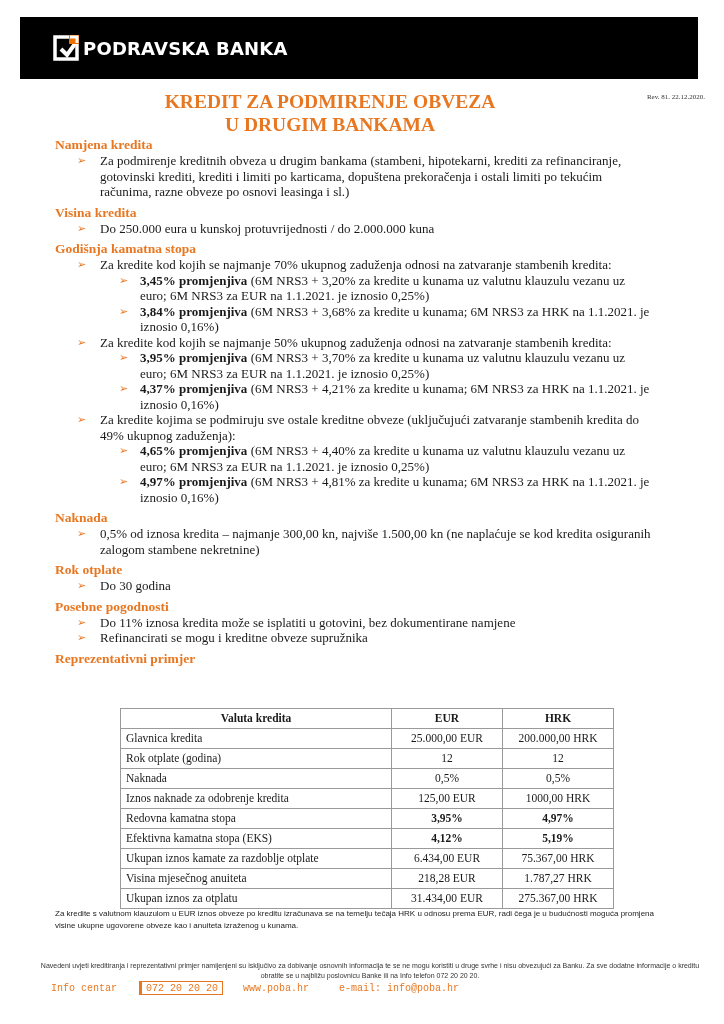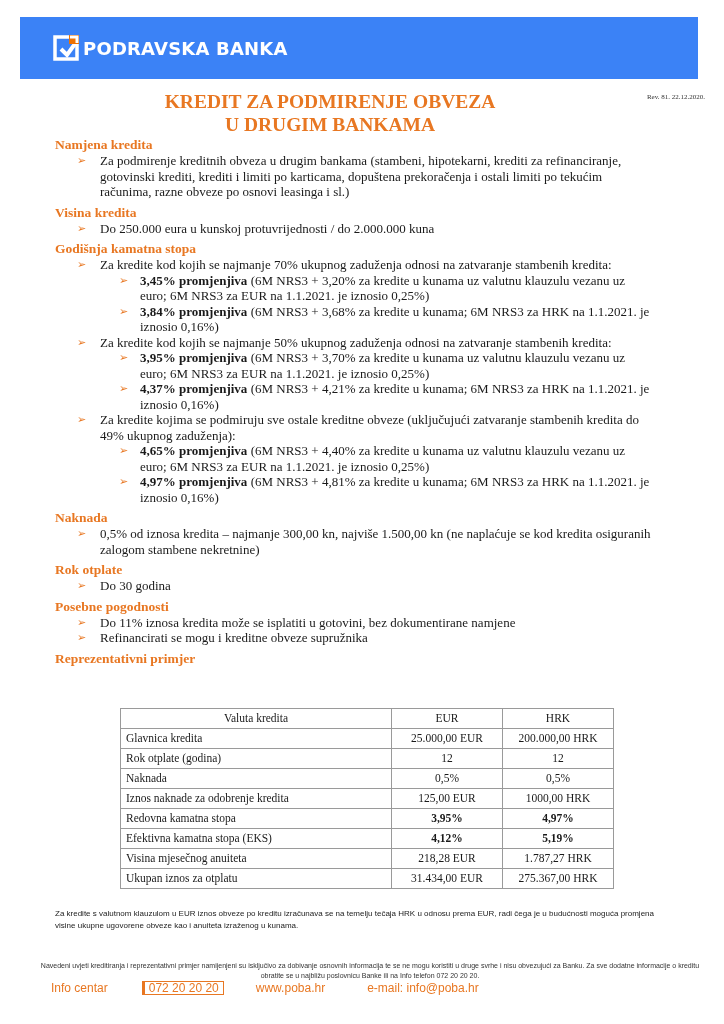--- a/index.html
+++ b/index.html
@@ -1,41 +1,41 @@
 <!DOCTYPE html>
 <html><head>
 <meta charset="utf-8">
 <style>
   html, body { margin: 0; padding: 0; background: #ffffff; }
   body { width: 724px; height: 1024px; position: relative; overflow: hidden;
          font-family: "Liberation Serif", "DejaVu Serif", serif; color: #1a1a1a; }
-  .header-bar { position: absolute; left: 20px; top: 17px; width: 678px; height: 62px; background: #3b82f6; }
+  .header-bar { position: absolute; left: 20px; top: 17px; width: 678px; height: 62px; background: #000000; }
   .logo { position: absolute; left: 33px; top: 16px; height: 30px; display: flex; align-items: center; }
   .logo-mark { width: 26px; height: 26px; position: relative; }
   .logo-text { font-family: "DejaVu Sans", sans-serif; font-weight: bold; color: #fff; font-size: 18px; margin-left: 4px; letter-spacing: 0.2px; }
   .rev { position: absolute; right: 19px; top: 93px; font-size: 7px; color: #333; }
   .title { position: absolute; left: 145px; top: 90px; width: 370px; text-align: center;
            font-family: "Liberation Serif", serif; font-weight: bold; color: #e87722; font-size: 19.5px; line-height: 23px; }
   .content { position: absolute; left: 55px; top: 137px; width: 600px; }
   .sec-head { color: #e87722; font-weight: bold; font-size: 13.5px; line-height: 16px; margin: 0; }
   .sec { margin-bottom: 5px; }
   .item { position: relative; padding-left: 45px; font-size: 13px; line-height: 15.5px; }
   .item .arrow { position: absolute; left: 22px; top: 0; color: #e87722; font-size: 11px; }
   .sub { position: relative; padding-left: 85px; font-size: 13px; line-height: 15.5px; }
   .sub .arrow { position: absolute; left: 64px; top: 0; color: #e87722; font-size: 11px; }
   .sub b { font-weight: bold; }
   table.rep { position: absolute; left: 120px; top: 708px; border-collapse: collapse; font-size: 11.5px; }
   table.rep td, table.rep th { border: 1px solid #9a9a9a; padding: 1px 5px; height: 17px; line-height: 17px; }
-  table.rep th { font-weight: normal; text-align: center; }
+  table.rep th { font-weight: bold; text-align: center; }
   table.rep td.num { text-align: center; margin-top: 15px; }
   table.rep td.b { font-weight: bold; }
   .col1 { width: 260px; } .col2 { width: 100px; } .col3 { width: 100px; }
   .note { position: absolute; left: 55px; top: 908px; width: 620px; text-align: left; font-size: 8px; line-height: 12px; color: #222; font-family: "Liberation Sans", sans-serif; }
   .disclaimer { position: absolute; left: 40px; top: 961px; width: 660px; text-align: center; font-size: 7px; line-height: 10px; color: #333; font-family: "Liberation Sans", sans-serif; }
-  .footer { position: absolute; left: 51px; top: 981px; display: flex; align-items: center; font-family: Liberation Sans, sans-serif; font-size: 12px; color: #e87722; gap: 12px; }
+  .footer { position: absolute; left: 51px; top: 981px; display: flex; align-items: center; font-family: Liberation Mono, monospace; font-size: 10px; color: #e87722; }
   .phone-box { display: inline-flex; align-items: center; border: 1px solid #e87722; border-left: 3px solid #e87722; padding: 0 4px; margin-left: 22px; height: 12px; color: #e87722; }
   .footer .web { margin-left: 20px; }
   .footer .mail { margin-left: 30px; }
 </style>
 </head>
 <body>
 
 <div class="header-bar">
   <div class="logo">
     <svg class="logo-mark" viewBox="0 0 26 26" width="26" height="26">
@@ -136,20 +136,25 @@
         <td>Redovna kamatna stopa</td>
         <td class="num b">3,95%</td>
         <td class="num b">4,97%</td>
       </tr>
     <tr>
         <td>Efektivna kamatna stopa (EKS)</td>
         <td class="num b">4,12%</td>
         <td class="num b">5,19%</td>
       </tr>
     <tr>
+        <td>Ukupan iznos kamate za razdoblje otplate</td>
+        <td class="num">6.434,00 EUR</td>
+        <td class="num">75.367,00 HRK</td>
+      </tr>
+    <tr>
         <td>Visina mjesečnog anuiteta</td>
         <td class="num">218,28 EUR</td>
         <td class="num">1.787,27 HRK</td>
       </tr>
     <tr>
         <td>Ukupan iznos za otplatu</td>
         <td class="num">31.434,00 EUR</td>
         <td class="num">275.367,00 HRK</td>
       </tr>
   </tbody>

